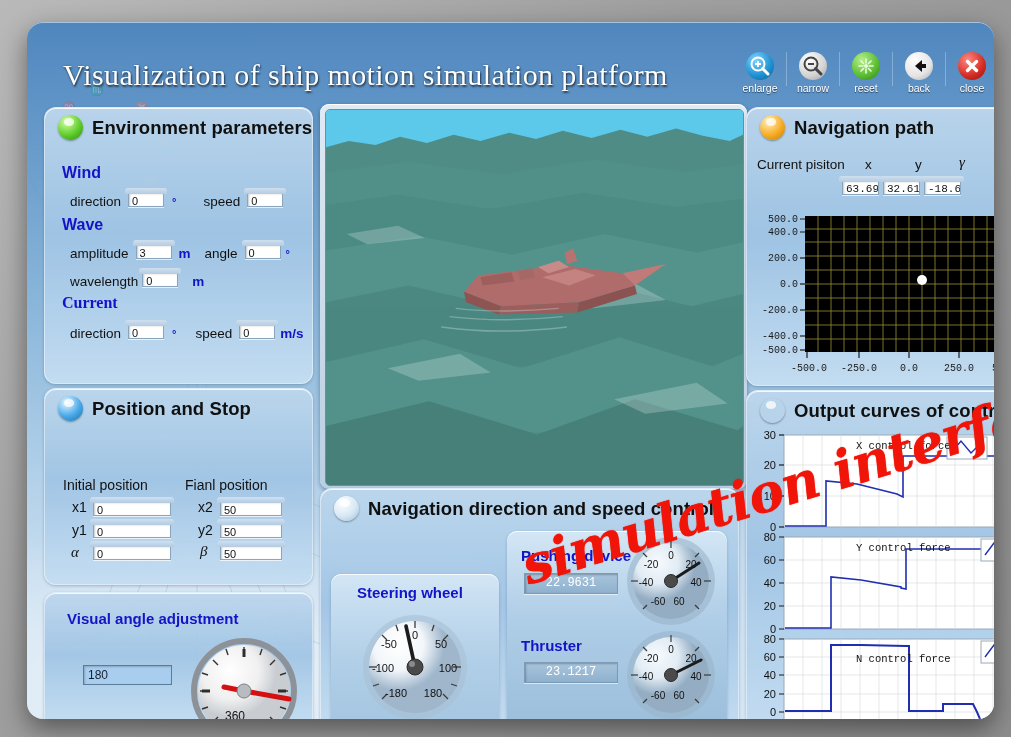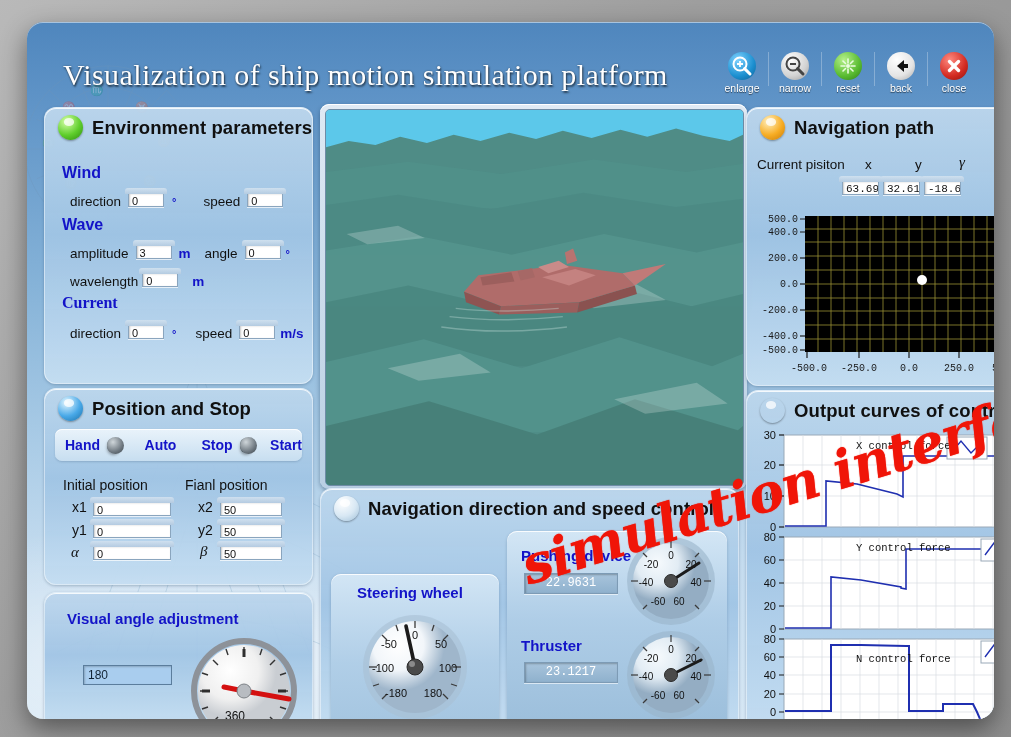--- a/index.html
+++ b/index.html
@@ -26,21 +26,21 @@
 
   .title{
     position:absolute;left:36px;top:36px;
     font-family:"Liberation Serif",serif;
     font-size:30px;color:#ffffff;letter-spacing:.4px;
     text-shadow:1px 2px 2px rgba(0,0,0,.55),0 0 2px rgba(0,0,0,.4);
     white-space:nowrap;
   }
 
   
-  .toolbar{position:absolute;right:20px;top:30px;display:flex;gap:6px;}
+  .toolbar{position:absolute;right:2px;top:30px;display:flex;gap:6px;}
   .tb-item{width:40px;display:flex;flex-direction:column;align-items:center;cursor:pointer;}
   .tb-ico{width:28px;height:28px;border-radius:50%;position:relative;}
   .tb-lbl{font-size:10.5px;color:#fff;margin-top:2px;text-shadow:0 1px 1px rgba(0,0,0,.6);}
   .tb-sep{width:1px;height:34px;background:rgba(255,255,255,.28);margin-top:0px;}
 
   
   .panel{
     position:absolute;border-radius:12px;
     background:linear-gradient(180deg,rgba(188,214,236,.96) 0%,rgba(160,196,228,.95) 46%,rgba(196,221,241,.96) 100%);
     box-shadow:inset 0 1px 0 rgba(255,255,255,.85),0 1px 3px rgba(20,50,80,.28);
@@ -278,32 +278,20 @@
         <span class="lbl-b" style="margin-left:5px;">m/s</span>
       </div>
     </div>
 
     <div class="panel" id="pos">
       <div class="panel-hd">
         <div class="orb" style="background:radial-gradient(circle at 34% 26%,#e6f7ff,#49a9e8 55%,#1a6fa8);"></div>
         <div class="panel-ttl">Position and Stop</div>
       </div>
 
-      <div class="modebar">
-        <span class="mode-lbl" style="margin-left:10px;">Hand</span>
-        <span class="switch" style="margin-left:7px;">
-            <span class="knob"></span>
-          </span>
-        <span class="mode-lbl" style="margin-left:25px;">Auto</span>
-        <span class="mode-lbl" style="margin-left:25px;">Stop</span>
-        <span class="switch" style="margin-left:7px;">
-            <span class="knob"></span>
-          </span>
-        <span class="mode-lbl" style="margin-left:18px;">Start</span>
-      </div>
 
       <div style="position:absolute;left:18px;top:88px;font-size:14px;color:#111;">Initial position</div>
       <div style="position:absolute;left:140px;top:88px;font-size:14px;color:#111;">Fianl position</div>
 
       <div style="position:absolute;left:27px;top:110px;font-size:14px;color:#111;">x1</div>
       <span class="fldwrap" style="position:absolute;left:48px;top:112px;">
           <span class="fld" style="display:block;width:78px;">0</span>
         </span>
       <div style="position:absolute;left:27px;top:133px;font-size:14px;color:#111;">y1</div>
       <span class="fldwrap" style="position:absolute;left:48px;top:134px;">

